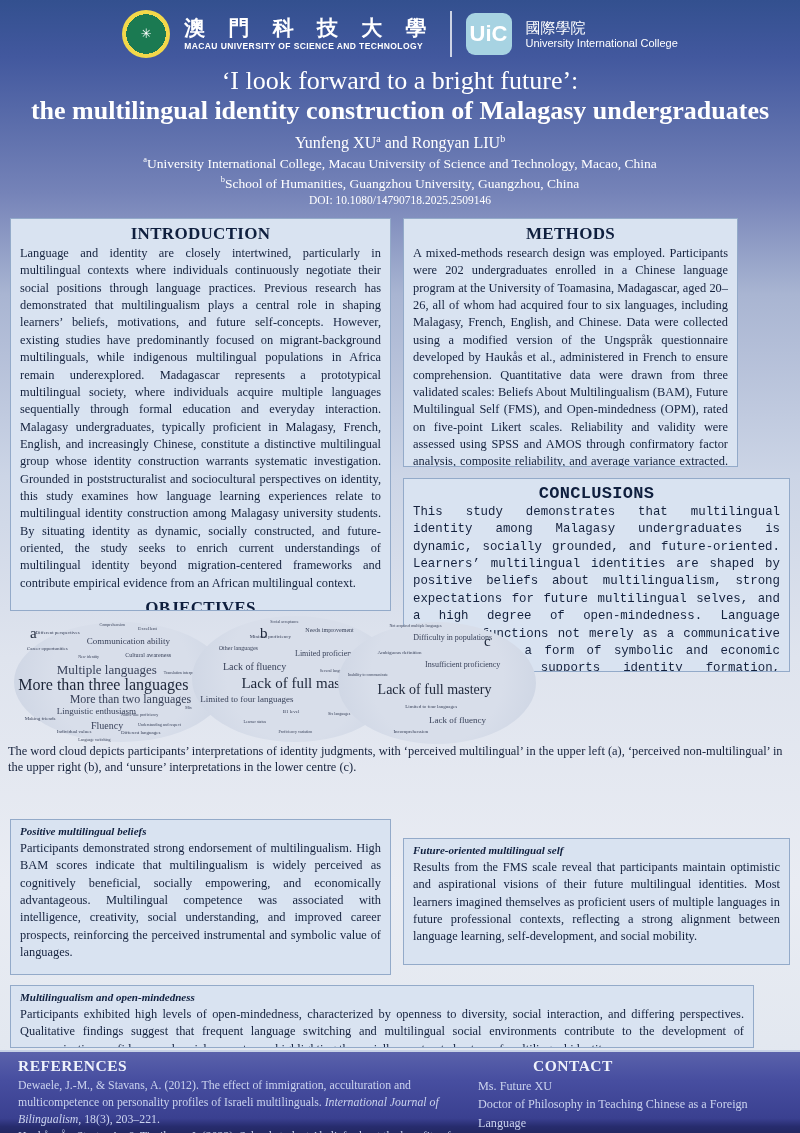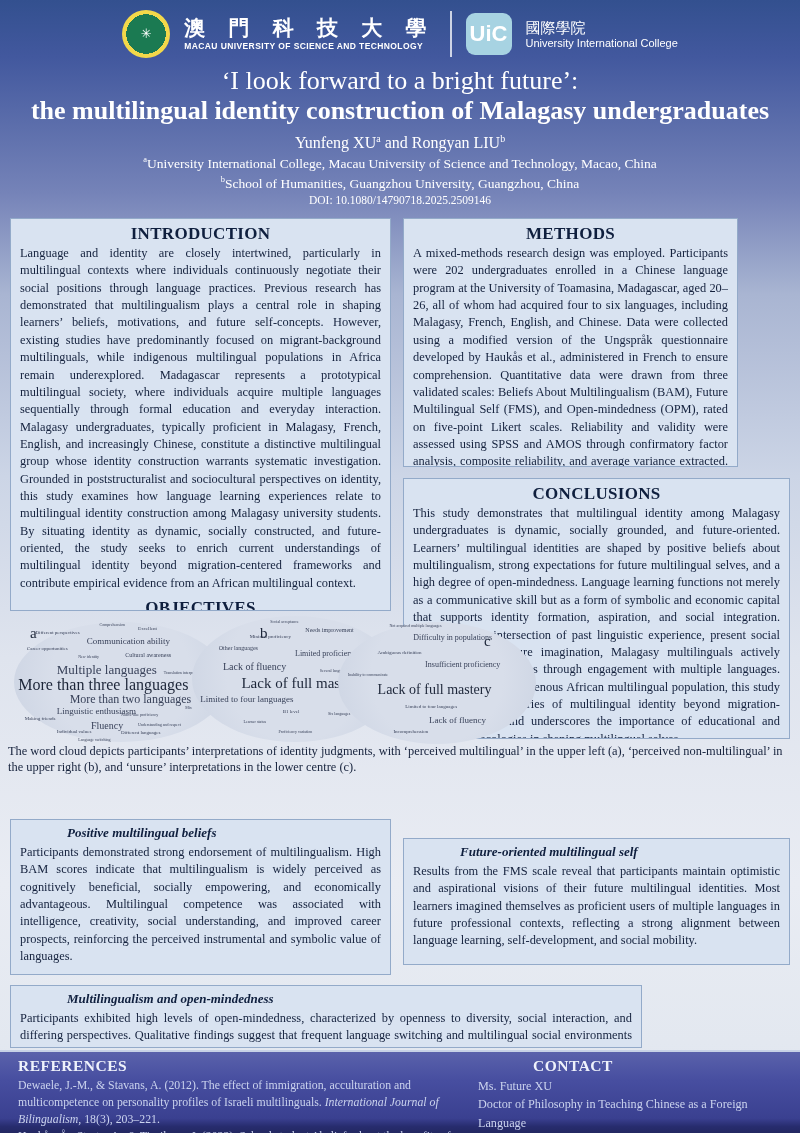--- a/index.html
+++ b/index.html
@@ -29,38 +29,38 @@
   .doi { margin-top:3px; font-size:11.5px; }
   sup { font-size:.62em; }
 
   
   .box { position:absolute; background:#d9e3f1; border:1px solid #93aac9; padding:5px 9px 6px 9px;
     color:#14213d; overflow:hidden; }
   .box h2 { text-align:center; font-size:17px; letter-spacing:.3px; color:#0f1f3e; margin-bottom:1px; }
   .box p { font-size:12.4px; line-height:1.4; text-align:justify; }
   .box-intro { left:10px; top:218px; width:381px; height:393px; }
   .box-methods { left:403px; top:218px; width:335px; height:249px; }
-  .box-conclusions { left:403px; top:478px; width:387px; height:261px; }
+  .box-conclusions { left:403px; top:478px; width:387px; height:194px;font-family:Liberation Mono, monospace; }
   .objectives-title { margin-top:6px; }
 
   
   .cloud { position:absolute; border-radius:50%; background:radial-gradient(circle at 50% 45%, #d8deea 0 55%, #cbd3e2 100%); }
   .wc-word { position:absolute; white-space:nowrap; color:#39425a; font-family:"Liberation Serif",serif; }
   .wc-bold { color:#1c2538; }
   .cloud-label { position:absolute; font-size:15px; color:#1c2538; }
   .caption { position:absolute; left:8px; top:744px; width:786px; font-size:12.4px; line-height:1.25; color:#16223c; }
 
   
   .findings-banner { position:absolute; left:281px; top:779px; width:238px; height:34px; border-radius:8px;
     background:linear-gradient(180deg,#6289c2,#527bb5); border:1px solid #3f639e;
     color:#fff; font-weight:bold; font-size:18px; letter-spacing:1px; display:flex; align-items:center; justify-content:center; }
-  .fbox h3 { font-size:13px; font-style:italic; color:#0f1f3e; margin-bottom:3px;margin-left:47px; }
+  .fbox h3 { font-size:11px; font-style:italic; color:#0f1f3e; margin-bottom:3px; }
   .fbox-left  { left:10px;  top:819px; width:381px; height:156px; }
   .fbox-right { left:403px; top:838px; width:387px; height:127px; }
-  .fbox-wide  { left:10px;  top:985px; width:632px; height:63px; }
+  .fbox-wide  { left:10px;  top:985px; width:744px; height:63px; }
 
   
   .footer { position:absolute; left:0; top:1050px; width:800px; height:83px;
     background:linear-gradient(180deg,#5a62ab 0%,#474ea0 35%,#3a4090 82%,#272c6e 92%,#232861 100%);
     border-top:2px solid #c7d2e6; color:#cbd3ee; }
   .footer h2 { font-size:15.5px; letter-spacing:.5px; color:#eef1fb; margin-bottom:2px; }
   .refs { position:absolute; left:18px; top:5px; width:445px; }
   .refs p { font-size:11.8px; line-height:1.45; }
   .contact { position:absolute; left:478px; top:5px; width:315px; }
   .contact h2 { margin-left:55px; }

